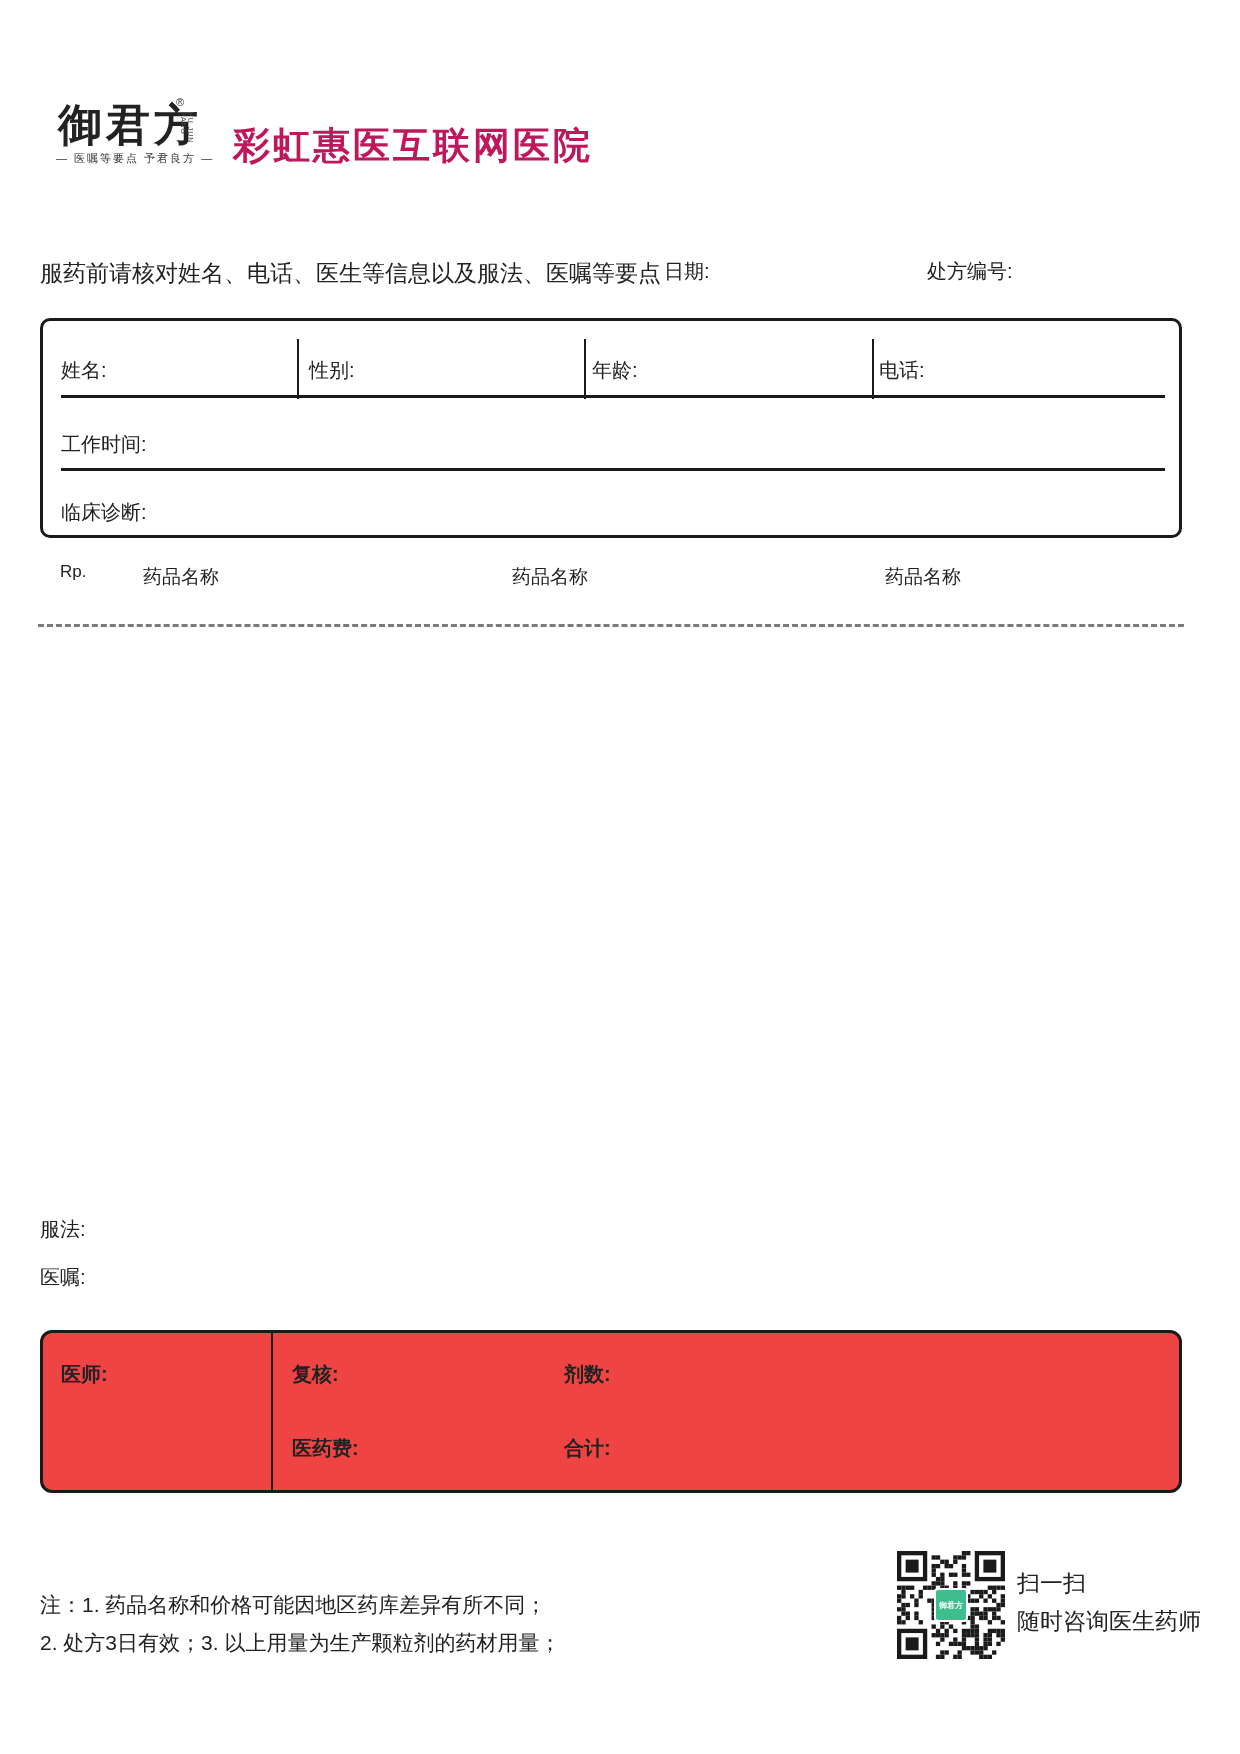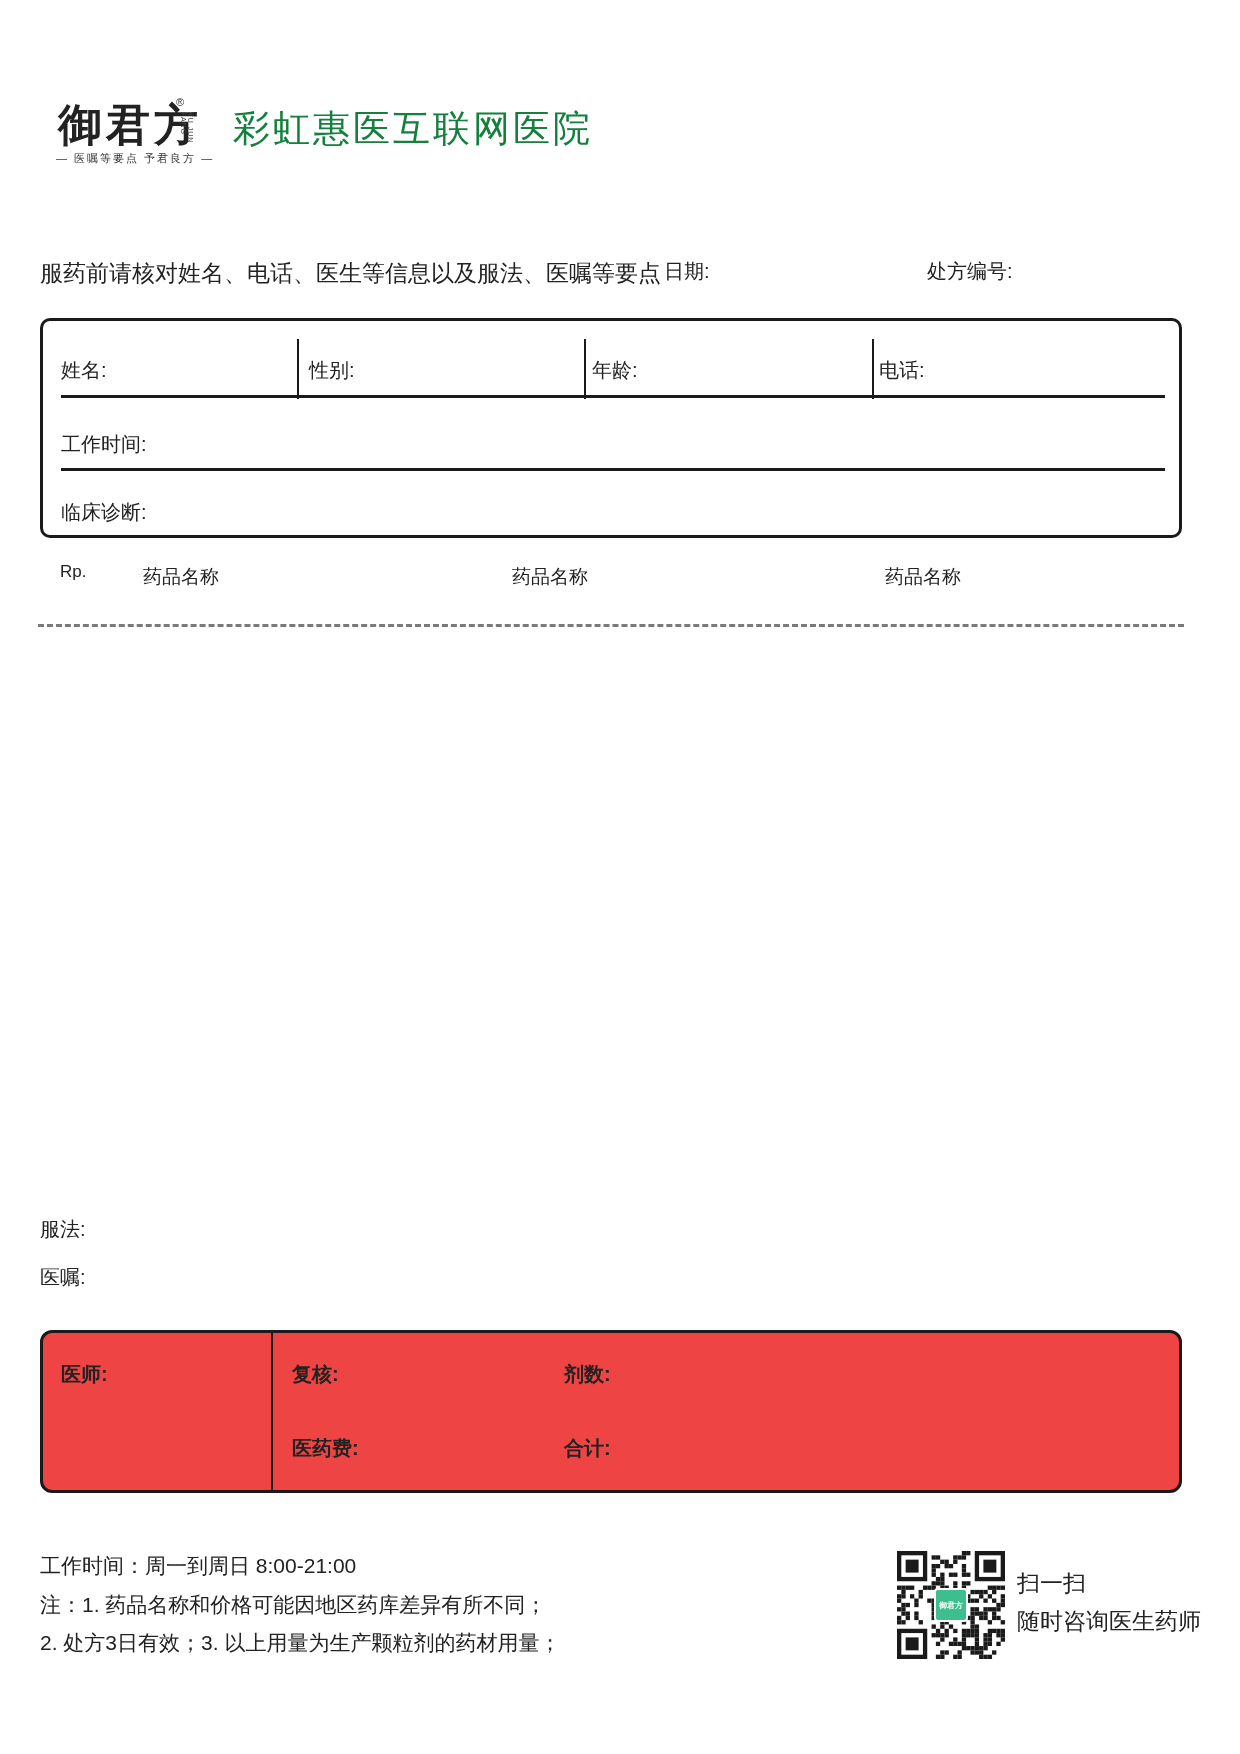--- a/index.html
+++ b/index.html
@@ -20,22 +20,22 @@
     font-weight:bold;font-size:44px;letter-spacing:4px;color:#222;
   }
   .logo-reg{left:176px;top:96px;font-size:11px;color:#333;}
   .logo-vertical{
     left:180px;top:112px;
     font-size:7px;color:#444;letter-spacing:1px;
     writing-mode:vertical-rl;text-orientation:mixed;height:46px;
   }
   .logo-tagline{left:56px;top:151px;font-size:11px;letter-spacing:2px;color:#333;white-space:nowrap;}
   .hospital-title{
-    left:233px;top:104px;
-    font-size:37px;font-weight:400;letter-spacing:3px;color:#15803d;white-space:nowrap;
+    left:233px;top:121px;
+    font-size:37px;font-weight:700;letter-spacing:3px;color:#be185d;white-space:nowrap;
   }
 
   
   .notice{left:40px;top:258px;font-size:23px;color:#222;white-space:nowrap;}
   .date-label{left:664px;top:258px;font-size:20px;color:#222;}
   .rx-number-label{left:927px;top:258px;font-size:20px;color:#222;}
 
   
   .patient-box{
     left:40px;top:318px;width:1142px;height:220px;
@@ -143,21 +143,20 @@
 
   <div class="abs signoff-box">
     <div class="cell-label sl-doctor">医师:</div>
     <div class="signoff-vdiv"></div>
     <div class="cell-label sl-review">复核:</div>
     <div class="cell-label sl-doses">剂数:</div>
     <div class="cell-label sl-fee">医药费:</div>
     <div class="cell-label sl-total">合计:</div>
   </div>
 
-  <div class="abs work-hours">工作时间：周一到周日  8:00-21:00</div>
   <div class="abs note-line1">注：1. 药品名称和价格可能因地区药库差异有所不同；</div>
   <div class="abs note-line2">2. 处方3日有效；3. 以上用量为生产颗粒剂的药材用量；</div>
 
   <div class="abs qr-wrap">
     <svg id="qr" viewBox="0 0 108 108" xmlns="http://www.w3.org/2000/svg">
         <g fill="#1a1a1a">
           <rect x="64.80000000000001" y="0" width="4.32" height="4.32"></rect>
           <rect x="69.12" y="0" width="4.32" height="4.32"></rect>
           <rect x="34.56" y="4.32" width="4.32" height="4.32"></rect>
           <rect x="38.88" y="4.32" width="4.32" height="4.32"></rect>

